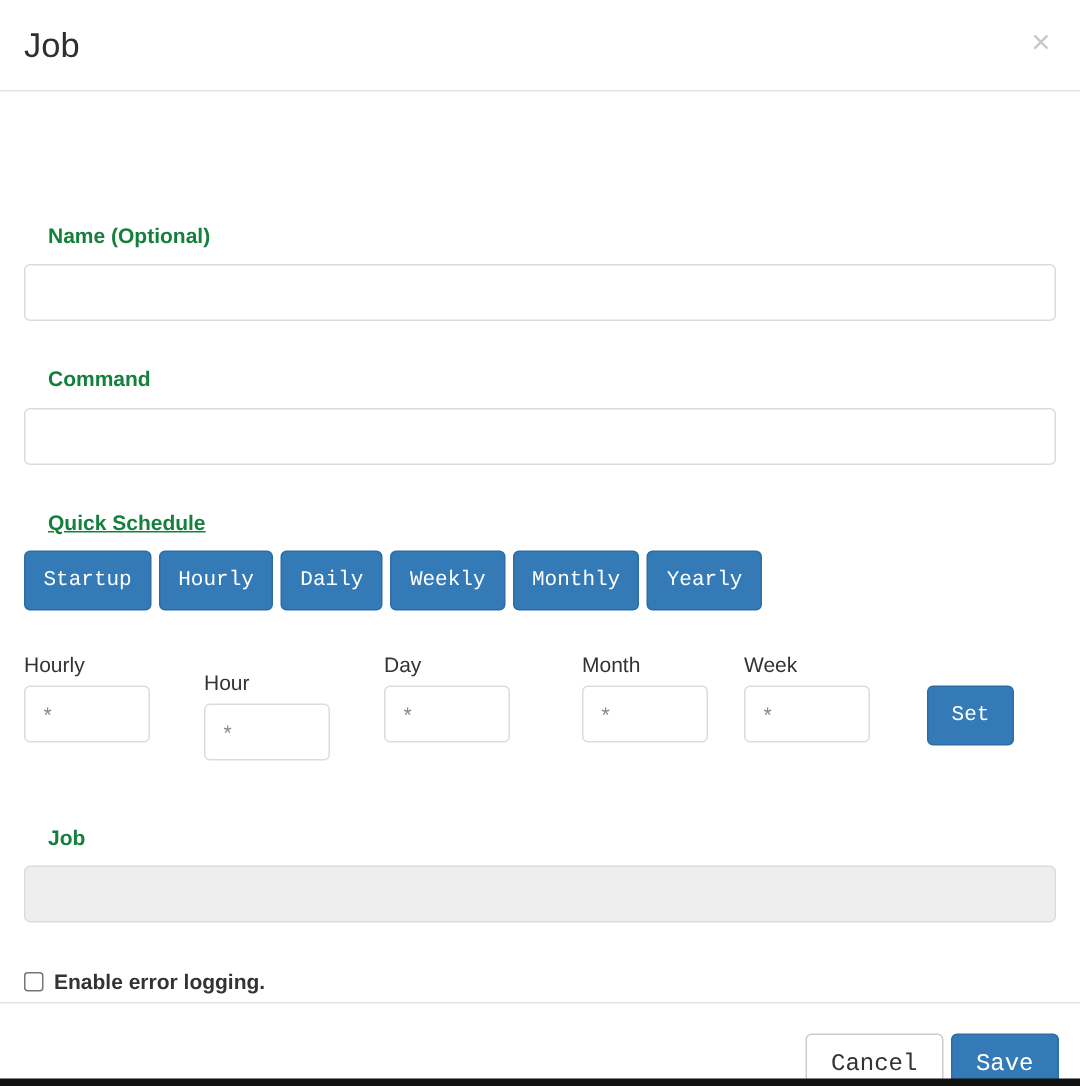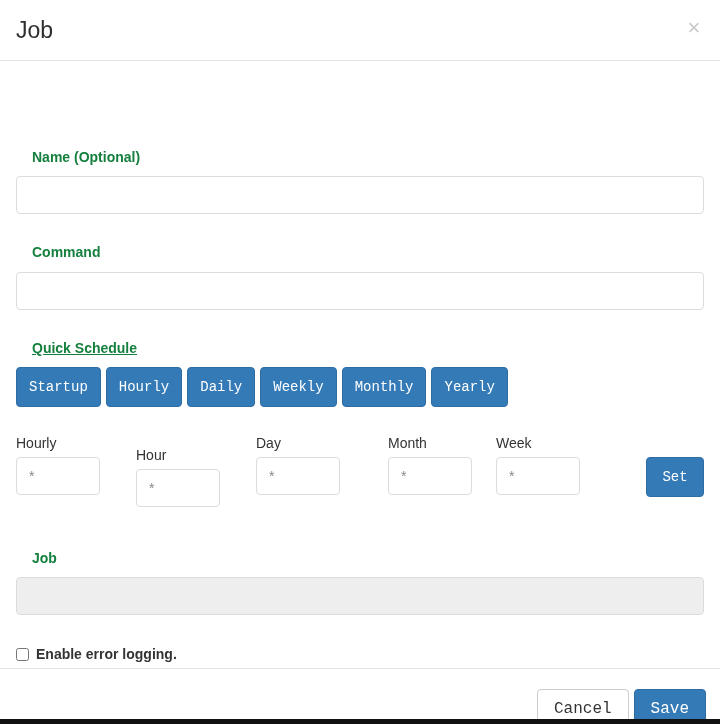--- a/index.html
+++ b/index.html
@@ -164,21 +164,20 @@
     outline: none;
   }
   .cron-input::placeholder { color: #888888; }
   .set-btn {
     position: absolute;
     left: 618px;
     top: 22px;
     width: 58px;
     height: 40px;
     font-size: 14px;
-    margin-left: 28px;
   }
 
   
   #label-job  { top: 489px; }
   #input-job {
     position: absolute;
     left: 16px;
     top: 516px;
     width: 688px;
     height: 38px;

